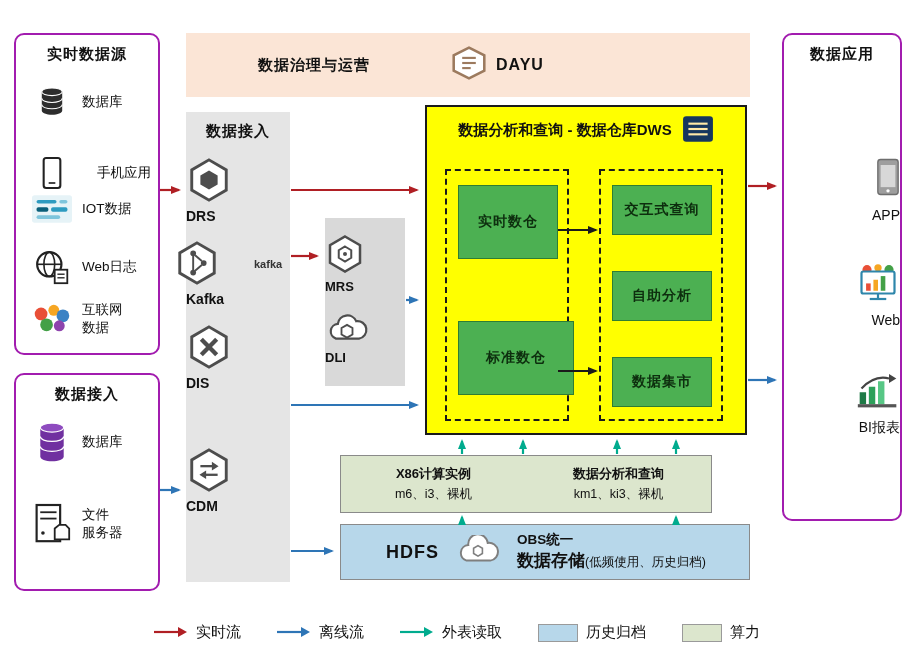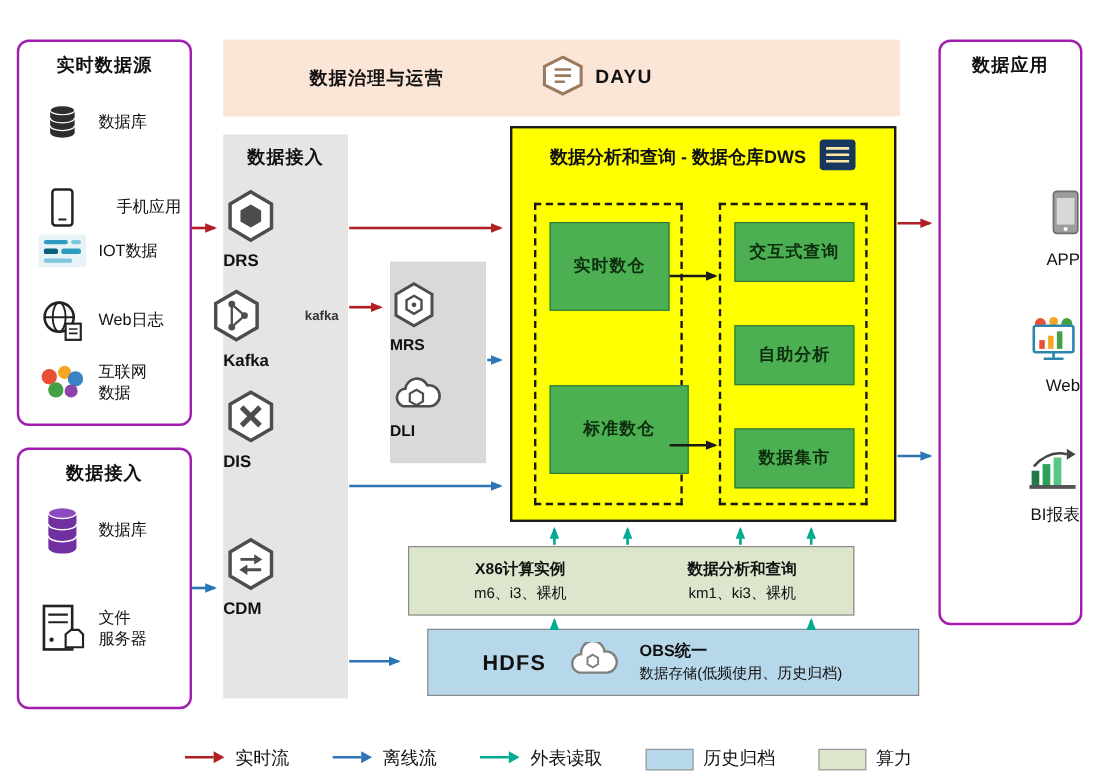--- a/index.html
+++ b/index.html
@@ -25,21 +25,21 @@
   .green-box{position:absolute;background:#4cb052;border:1px solid #2f7d33;display:flex;align-items:center;justify-content:center;font-weight:bold;font-size:14px;color:#0d2e0e;letter-spacing:1px;}
   .compute-box{position:absolute;background:#dce6cd;border:1px solid #8a8a8a;display:flex;}
   .compute-half{flex:1;display:flex;flex-direction:column;justify-content:center;align-items:center;gap:3px;}
   .compute-title{font-weight:bold;font-size:13px;}
   .compute-models{font-size:12.5px;}
   .hdfs-box{position:absolute;background:#b7d7ea;border:1px solid #8a8a8a;display:flex;align-items:center;gap:16px;padding-left:45px;}
   .hdfs-label{font-weight:bold;font-size:18px;letter-spacing:1px;}
   .obs-block{display:flex;flex-direction:column;line-height:1.35;}
   .obs-line1{font-weight:bold;font-size:13.5px;}
   .obs-line2{display:flex;align-items:baseline;}
-  .obs-line2 .b{font-weight:normal;font-size:12px;}
+  .obs-line2 .b{font-weight:bold;font-size:17px;}
   .obs-line2 .n{font-size:12.5px;}
   .app-item{position:absolute;width:100%;text-align:right;}
   .app-label{font-size:14px;margin-top:6px;}
   #arrows{position:absolute;left:0;top:0;pointer-events:none;z-index:60;}
   .legend{position:absolute;left:0;right:0;bottom:9px;display:flex;justify-content:center;align-items:center;gap:36px;font-size:15px;}
   .legend-item{display:flex;align-items:center;gap:8px;}
   .swatch{width:40px;height:18px;border:1px solid #9a9a9a;display:inline-block;}
   .swatch.blue{background:#b7d7ea;}
   .swatch.olive{background:#dce6cd;}
 </style>
@@ -261,21 +261,21 @@
     <div class="compute-half">
       <div class="compute-title">X86计算实例</div>
       <div class="compute-models">m6、i3、裸机</div>
     </div>
     <div class="compute-half">
       <div class="compute-title">数据分析和查询</div>
       <div class="compute-models">km1、ki3、裸机</div>
     </div>
   </div>
 
-  <div class="hdfs-box" style="left:356px;top:524px;width:410px;height:56px;">
+  <div class="hdfs-box" style="left:340px;top:524px;width:410px;height:56px;">
     <span class="hdfs-label">HDFS</span>
     <span>
       <svg viewBox="0 0 52 34" width="46" height="30">
           <path d="M13 29 a9 9 0 0 1 2 -17.6 A11 11 0 0 1 37 9 a9 9 0 0 1 3 20 z" fill="#fff" stroke="#7f7f7f" stroke-width="2.2"></path>
           <polygon points="26,12 31,15 31,21 26,24 21,21 21,15" fill="none" stroke="#7f7f7f" stroke-width="1.8"></polygon>
         </svg>
     </span>
     <span class="obs-block">
       <span class="obs-line1">OBS统一</span>
       <span class="obs-line2">

